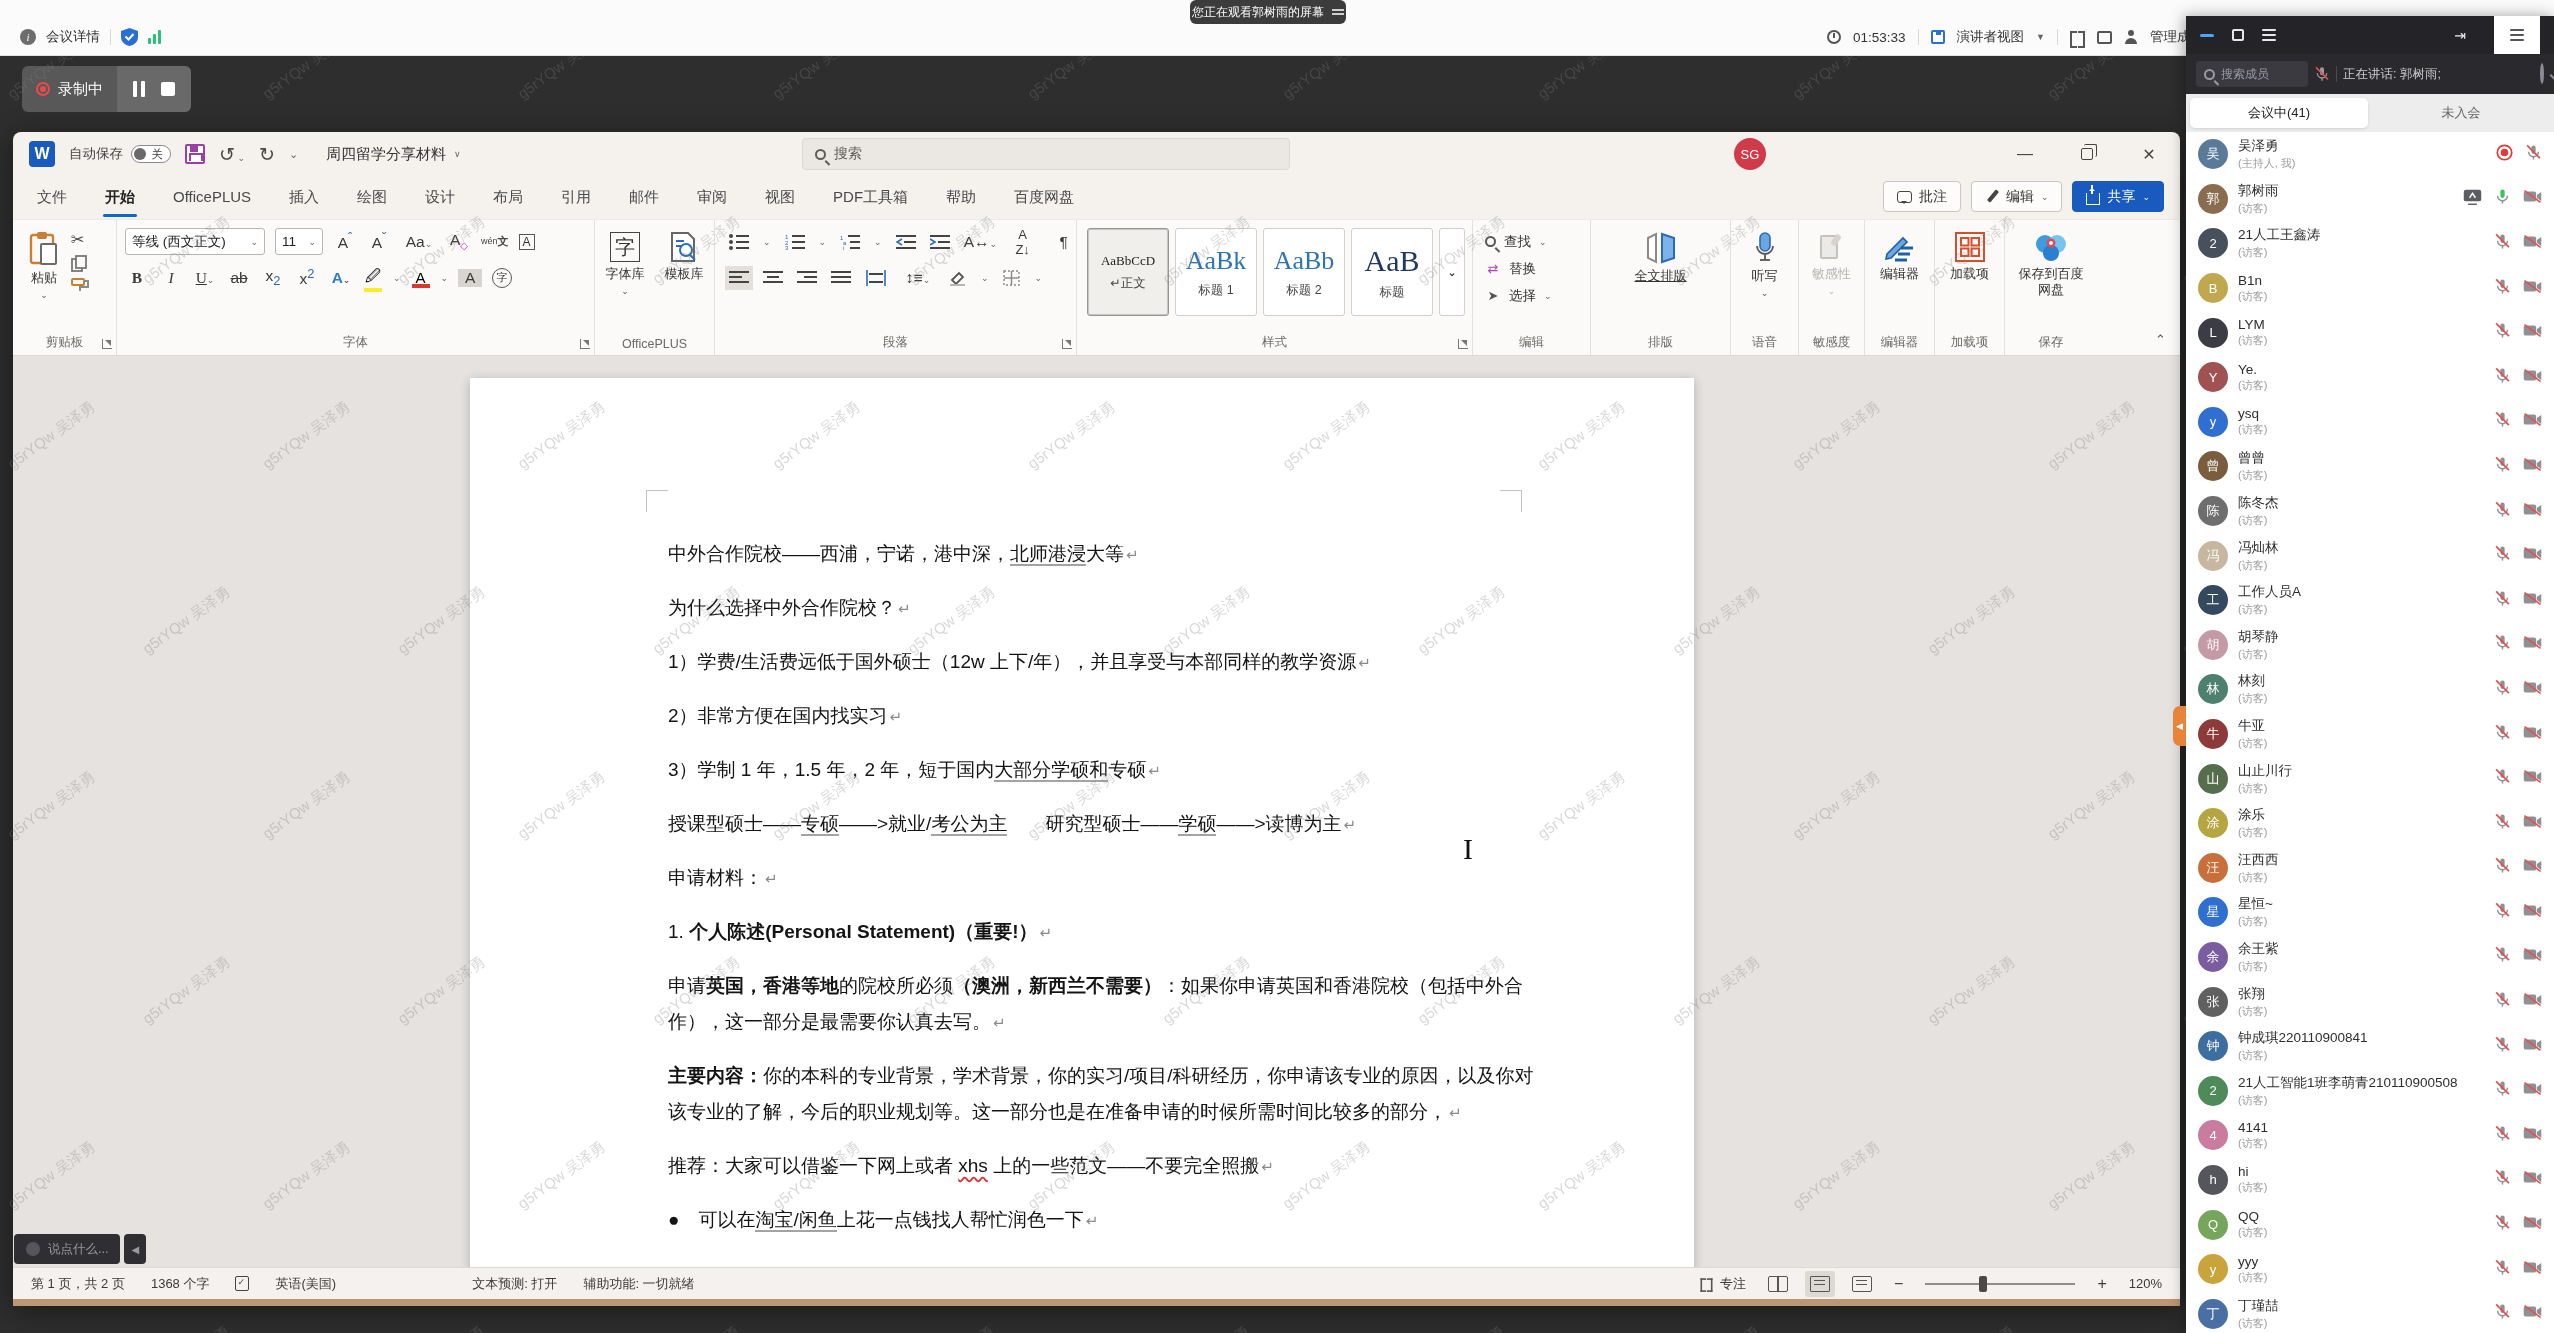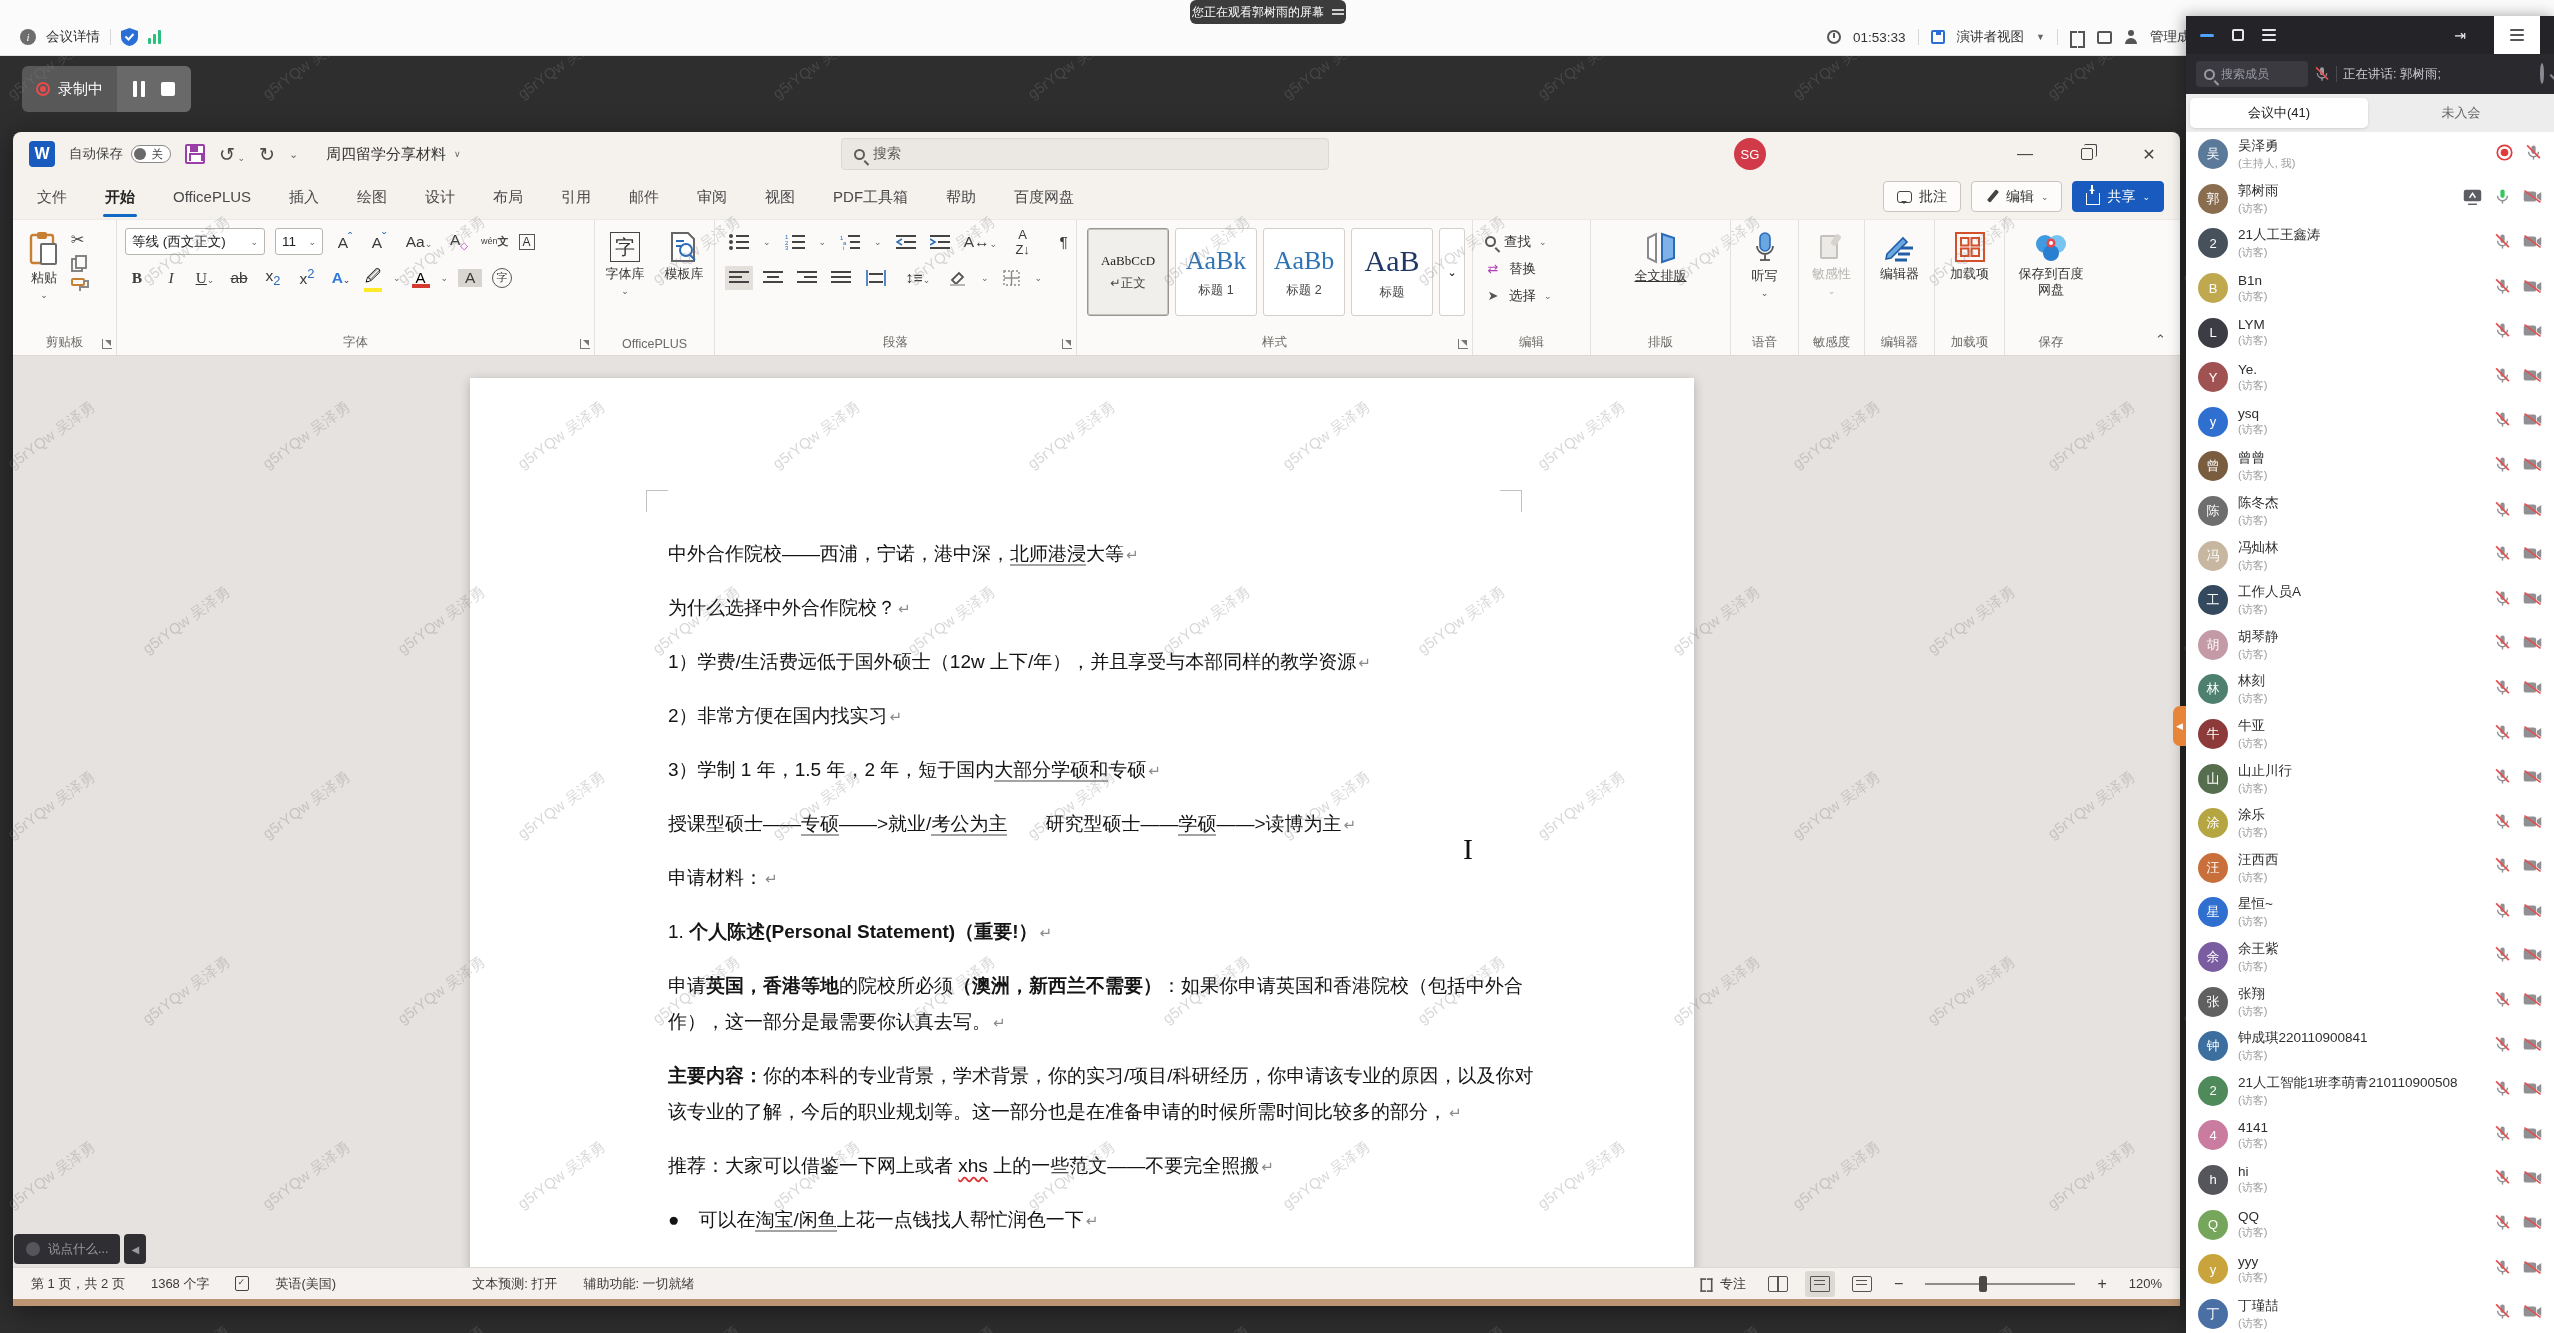--- a/index.html
+++ b/index.html
@@ -55,21 +55,21 @@
     display:flex; align-items:center; justify-content:center; font-size:16px;}
   .autosave { display:flex; align-items:center; gap:8px; font-size:13.5px; color:#444; }
   .toggle { width:40px; height:18px; border:1px solid #8a8a8a; border-radius:9px; background:#fff; position:relative; font-size:11.5px; color:#444;}
   .toggle .knob{ position:absolute; left:2px; top:2px; width:12px; height:12px; border-radius:50%; background:#6a6a6a;}
   .toggle .tlabel{ position:absolute; right:7px; top:1px; }
   .floppy { width:20px; height:20px; border:2px solid #9b3fa8; border-radius:2px; position:relative; background:#fff;}
   .floppy:before{content:""; position:absolute; left:3px; top:0; width:8px; height:6px; background:#9b3fa8;}
   .floppy:after{content:""; position:absolute; left:2px; bottom:1px; width:10px; height:6px; border:2px solid #9b3fa8; border-bottom:none;}
   .undo-redo { display:flex; align-items:center; gap:14px; font-size:19px; color:#4a4a4a;}
   .w-doc-title { font-size:15px; color:#333; margin-left:14px; display:flex; gap:8px; align-items:center;}
-  .w-search { position:absolute; left:828px; top:6px; width:488px; height:32px; background:#ebe7e2;
+  .w-search { position:absolute; left:789px; top:6px; width:488px; height:32px; background:#ebe7e2;
     border:1px solid #dcd7d1; border-radius:4px; display:flex; align-items:center; gap:8px; padding:0 12px;
     font-size:14px; color:#5f5d5b; }
   .mag { width:11px; height:11px; border:2px solid #5f5d5b; border-radius:50%; position:relative; flex:none;}
   .mag:after{content:""; position:absolute; left:9px; top:9px; width:6px; height:2px; background:#5f5d5b; transform:rotate(45deg); transform-origin:left top;}
   .w-avatar { position:absolute; right:414px; top:6px; width:32px; height:32px; border-radius:50%;
     background:#d13a49; color:#fff; font-size:13px; display:flex; align-items:center; justify-content:center;}
   .win-btns { position:absolute; right:0; top:0; height:44px; display:flex; }
   .win-btn { width:62px; height:44px; display:flex; align-items:center; justify-content:center; font-size:16px; color:#444;}
   .restore-ic{ width:12px; height:12px; border:1.5px solid #444; border-radius:2px; position:relative;}
   .restore-ic:before{content:""; position:absolute; left:2px; top:-5px; width:12px; height:12px; border:1.5px solid #444; border-radius:2px; border-left:none; border-bottom:none;}

